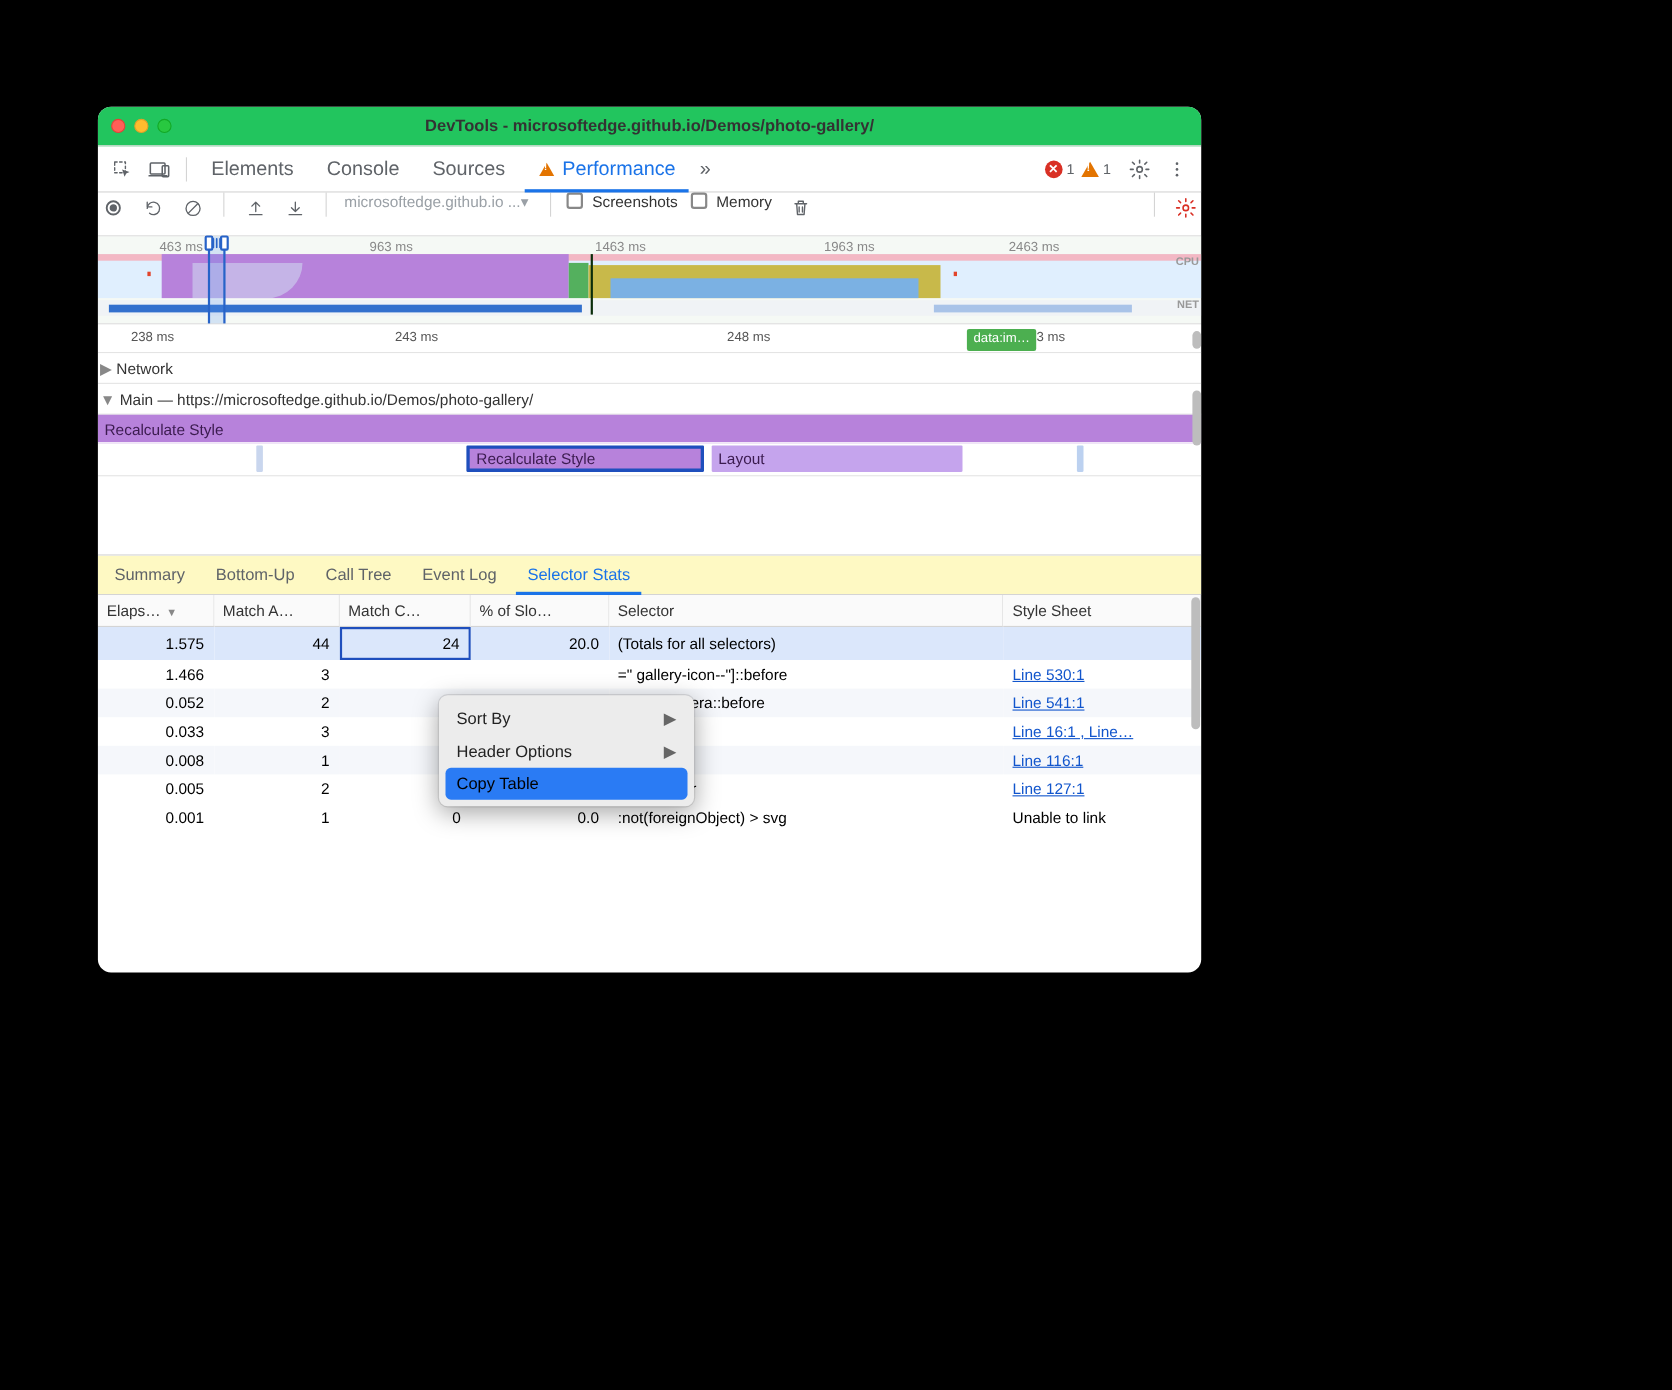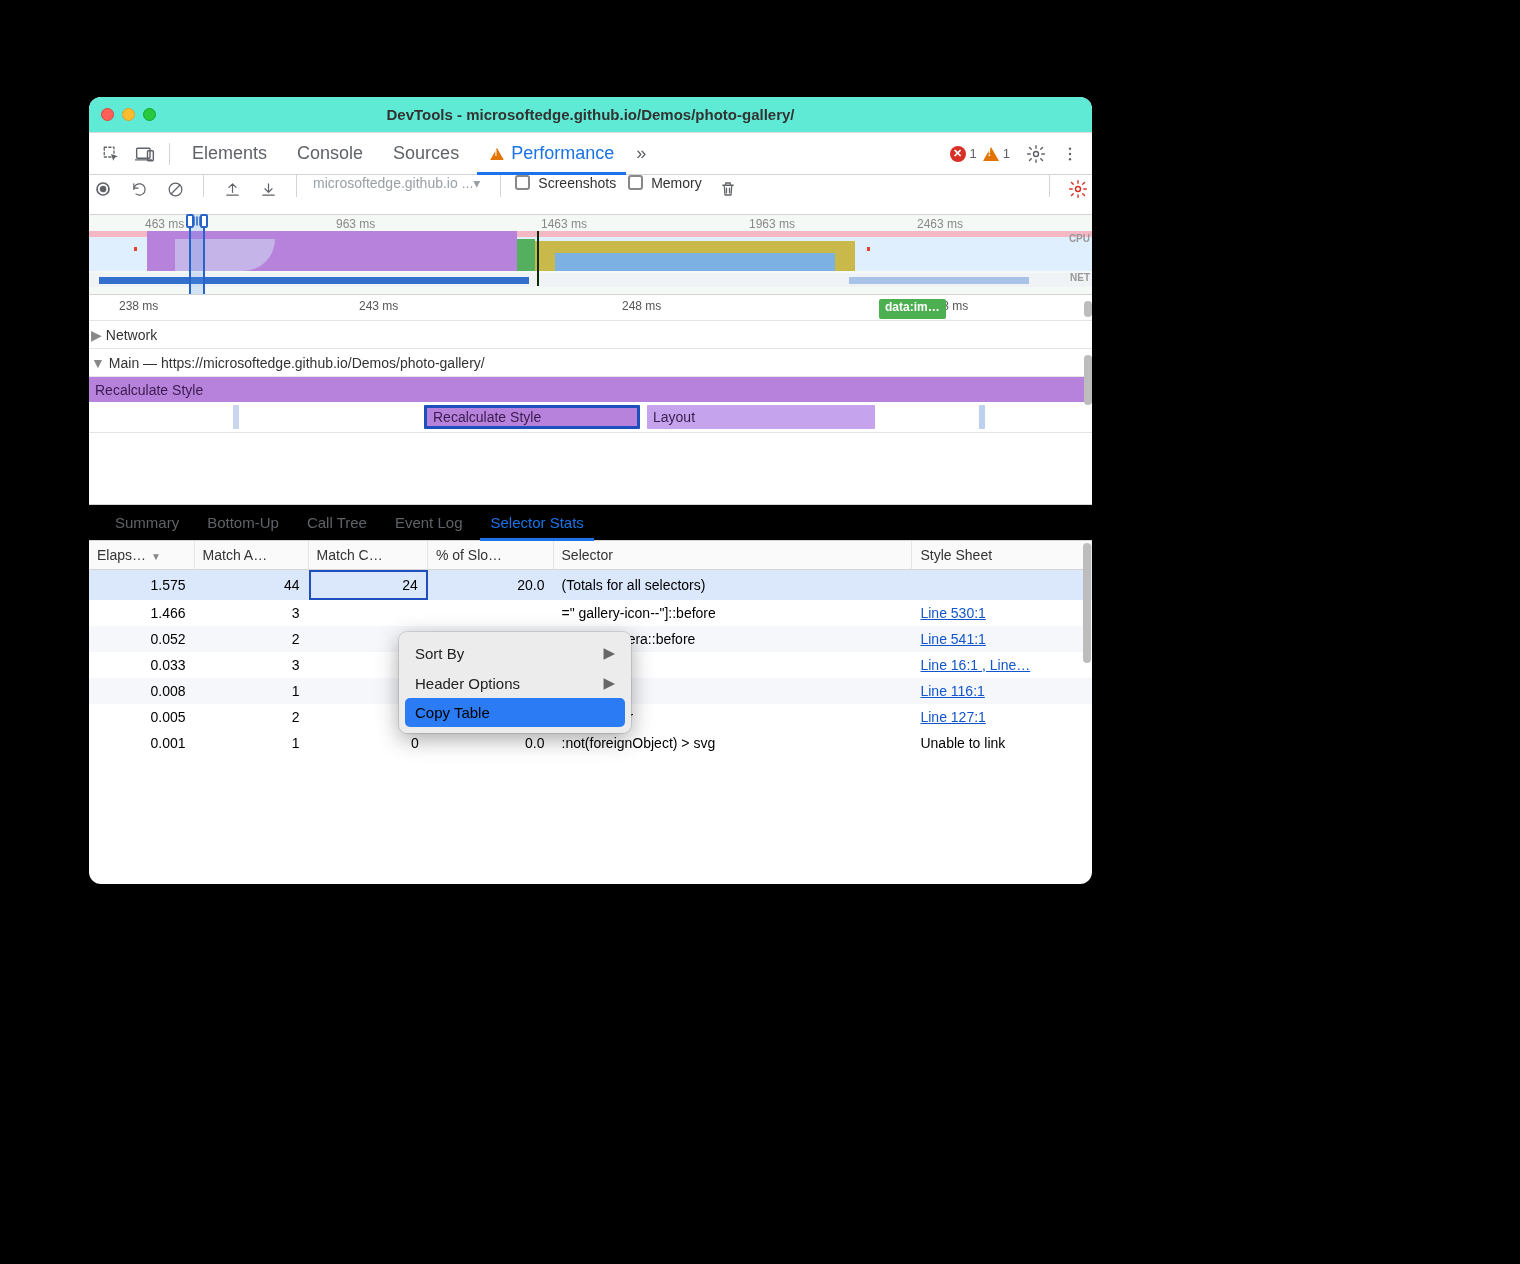--- a/index.html
+++ b/index.html
@@ -25,21 +25,21 @@
     flex-direction: column;
     overflow: hidden;
   }
   
   .titlebar {
     height: 36px;
     display: flex;
     align-items: center;
     padding: 0 12px;
     position: relative;
-    background: #5eead4;
+    background: #22c55e;
     border-bottom: 1px solid #dcdcdc;
     flex-shrink: 0;
   }
   .traffic-lights { display: flex; gap: 8px; }
   .traffic-lights .dot { width: 13px; height: 13px; border-radius: 50%; }
   .dot.red { background: #ff5f57; border:1px solid #e24238;}
   .dot.yellow { background: #febc2e; border:1px solid #e0a028;}
   .dot.green { background: #28c840; border:1px solid #13a826;}
   .win-title {
     position: absolute; left: 0; right: 0; text-align: center;
@@ -115,35 +115,35 @@
     position:relative;
     height:210px;
     flex-shrink:0;
     border-bottom:1px solid #d4d4d4;
     background:#fff;
   }
   .ruler { height:26px; border-bottom:1px solid #e4e4e4; position:relative; font-size:12px; color:#555;}
   .rlbl { position:absolute; top:4px;}
   .track-hdr { height:28px; border-bottom:1px solid #e4e4e4; display:flex; align-items:center; font-size:14px; color:#333; padding-left:2px; gap:4px;}
   .track-hdr .arw { color:#888; }
-  .net-chip { position:absolute; top:4px; height:20px; background:#4caf50; color:#fff; font-size:12px; padding:1px 6px; border-radius:2px;font-weight:bold;}
+  .net-chip { position:absolute; top:4px; height:20px; background:#4caf50; color:#fff; font-size:12px; padding:1px 6px; border-radius:2px;}
   .task-track { height:26px; background:#ccc; border-bottom:1px solid #e4e4e4; display:flex; align-items:center; padding-left:6px; font-size:14px; color:#333; position:relative;}
   .recalc-track { height:26px; background:#b782db; border-bottom:1px solid #fff; display:flex; align-items:center; padding-left:6px; font-size:14px; color:#3b1b4f;}
   .bar-track { height:30px; position:relative; border-bottom:1px solid #e4e4e4;}
   .bar { position:absolute; top:2px; bottom:3px; border-radius:1px; font-size:14px; display:flex; align-items:center; padding-left:6px;}
   .bar.recalc { background:#b782db; color:#3b1b4f; border:3px solid #1f4fbd; }
   .bar.layout { background:#c5a4ed; color:#3b1b4f; }
   .bar.thin { background:#c9d6ee; width:3px;}
   .red-tri { position:absolute; top:0; right:0; width:0; height:0; border-top:14px solid #e2432a; border-left:14px solid transparent;}
   .scroll-thumb { position:absolute; right:0; width:8px; background:#bdbdbd; border-radius:4px;}
 
   
   .bottom-tabs {
-    height:36px; display:flex; align-items:center; padding:0 12px; gap:0;
-    border-bottom:1px solid #d4d4d4; flex-shrink:0; background:#000000;
+    height:36px; display:flex; align-items:center; padding:0 1px; gap:0;
+    border-bottom:1px solid #d4d4d4; flex-shrink:0; background:#fef9c3;
   }
   .btab { padding:0 14px; height:100%; display:flex; align-items:center; color:#5f6368; font-size:15px; cursor:pointer; position:relative;}
   .btab.active { color:#1a73e8;}
   .btab.active::after { content:""; position:absolute; left:4px; right:4px; bottom:-1px; height:3px; background:#1a73e8;}
 
   
   .table-wrap { flex:1; overflow:hidden; position:relative;}
   .gt { width:100%; border-spacing:0; font-size:14px; }
   .gt th {
     text-align:left; font-weight:400; color:#333;
@@ -340,21 +340,21 @@
       <svg style="position:absolute;top:1px;left:1px" width="12" height="10">
           <path d="M2 1v8M5 1v8M8 1v8" stroke="#2763c8" stroke-width="1.5"></path>
         </svg>
     </div>
   </div>
 
   <div class="flame">
     <div class="ruler">
       <span class="rlbl" style="left:30px">238 ms</span>
       <span class="rlbl" style="left:270px">243 ms</span>
-      <span class="rlbl" style="left:533px">248 ms</span>
+      <span class="rlbl" style="left:572px">248 ms</span>
       <span class="rlbl" style="left:840px">253 ms</span>
     </div>
     <div class="track-hdr">
       <span class="arw">▶</span>
       <span>Network</span>
       <div class="net-chip" style="left:790px;">data:im…</div>
     </div>
     <div class="track-hdr">
       <span class="arw">▼</span>
       <span>Main — https://microsoftedge.github.io/Demos/photo-gallery/</span>

